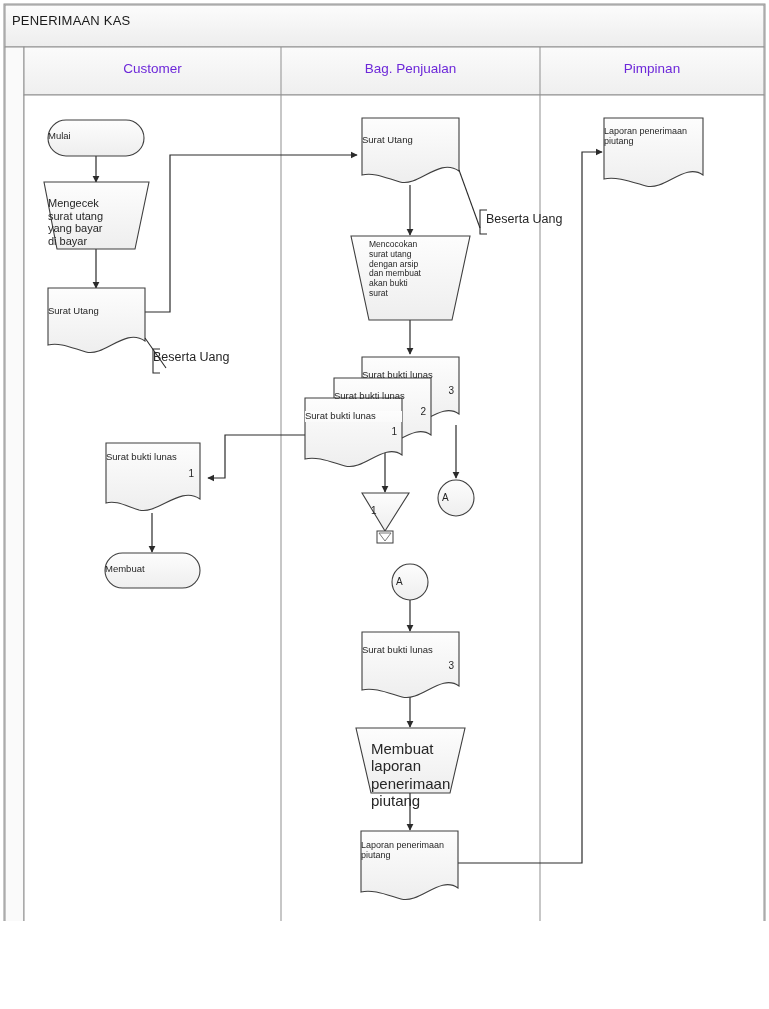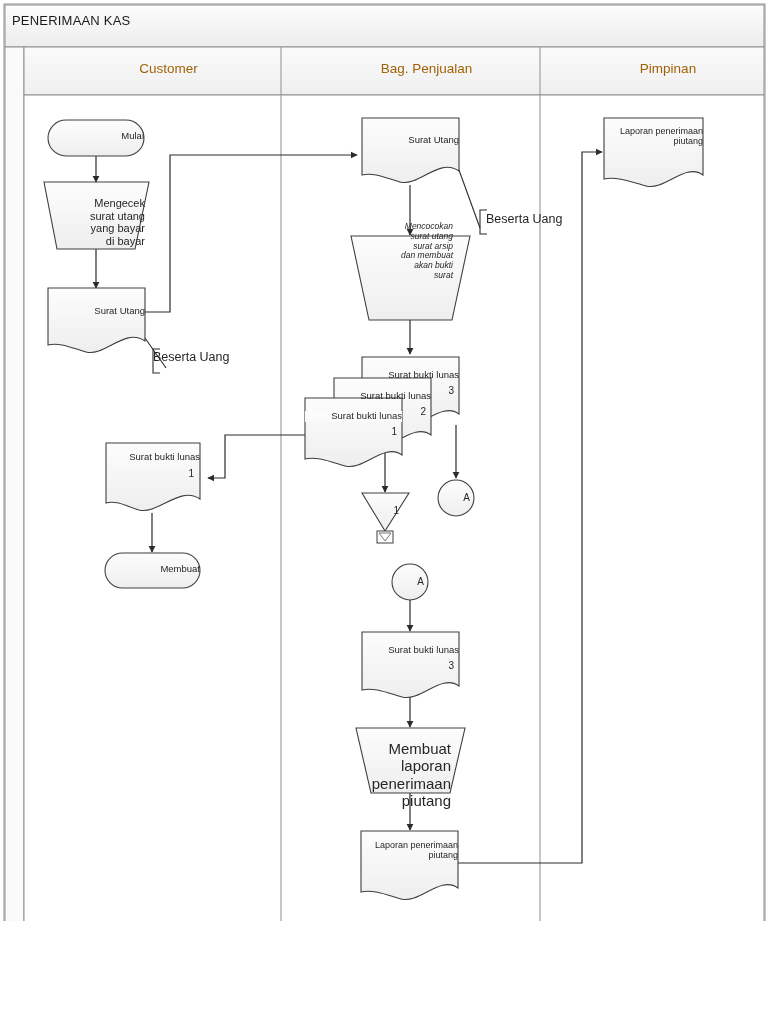--- a/index.html
+++ b/index.html
@@ -1,21 +1,21 @@
 <!DOCTYPE html>
 <html><head>
 <meta charset="utf-8">
 <style>
   html,body{margin:0;padding:0;background:#ffffff;}
   body{font-family:"Liberation Sans",sans-serif;}
   #page{position:relative;width:769px;height:921px;background:#fff;overflow:hidden;}
   #diagram{position:absolute;left:0;top:0;width:769px;height:1009px;}
-  .lbl{position:absolute;color:#262626;line-height:1.15;text-align:right;pointer-events:none;}
+  .lbl{position:absolute;color:#262626;line-height:1.15;text-align:left;pointer-events:none;}
   #title-text{position:absolute;left:12px;top:13px;font-size:13px;color:#1a1a1a;letter-spacing:.2px;}
-  .lane-title{position:absolute;font-size:13.5px;color:#a16207;text-align:center;width:100%;top:0;padding-left:16px;}
+  .lane-title{position:absolute;font-size:13.5px;color:#6d28d9;text-align:center;width:100%;top:0;}
   #phase-label{position:absolute;left:3px;top:965px;width:60px;font-size:8.5px;color:#333;
      transform:rotate(-90deg);transform-origin:0 0;text-align:left;}
 </style>
 </head>
 <body>
 
 <div id="page">
 
   <svg id="diagram" viewBox="0 0 769 1009" xmlns="http://www.w3.org/2000/svg">
     <defs>
@@ -185,24 +185,24 @@
 
   <div class="lbl" style="left:106px;top:452px;width:94px;font-size:9.5px;">Surat bukti lunas</div>
   <div class="lbl" style="left:106px;top:468px;width:88px;font-size:10px;text-align:right;">1</div>
 
   <div class="lbl" style="left:105px;top:564px;width:95px;font-size:9.5px;">Membuat</div>
 
   <div class="lbl" style="left:362px;top:135px;width:97px;font-size:9.5px;">Surat Utang</div>
 
   <div class="lbl" style="left:486px;top:212px;width:120px;font-size:12.5px;text-align:left;">Beserta Uang</div>
 
-  <div class="lbl" style="left:369px;top:222px;width:84px;font-size:8.5px;font-style:italic;">
+  <div class="lbl" style="left:369px;top:240px;width:84px;font-size:8.5px;">
     <div>Mencocokan</div>
     <div>surat utang</div>
-    <div>surat arsip</div>
+    <div>dengan arsip</div>
     <div>dan membuat</div>
     <div>akan bukti</div>
     <div>surat</div>
   </div>
 
   <div class="lbl" style="left:362px;top:370px;width:97px;font-size:9.5px;">Surat bukti lunas</div>
   <div class="lbl" style="left:362px;top:385px;width:92px;font-size:10px;text-align:right;">3</div>
 
   <div class="lbl" style="left:334px;top:391px;width:97px;font-size:9.5px;">Surat bukti lunas</div>
   <div class="lbl" style="left:334px;top:406px;width:92px;font-size:10px;text-align:right;">2</div>

